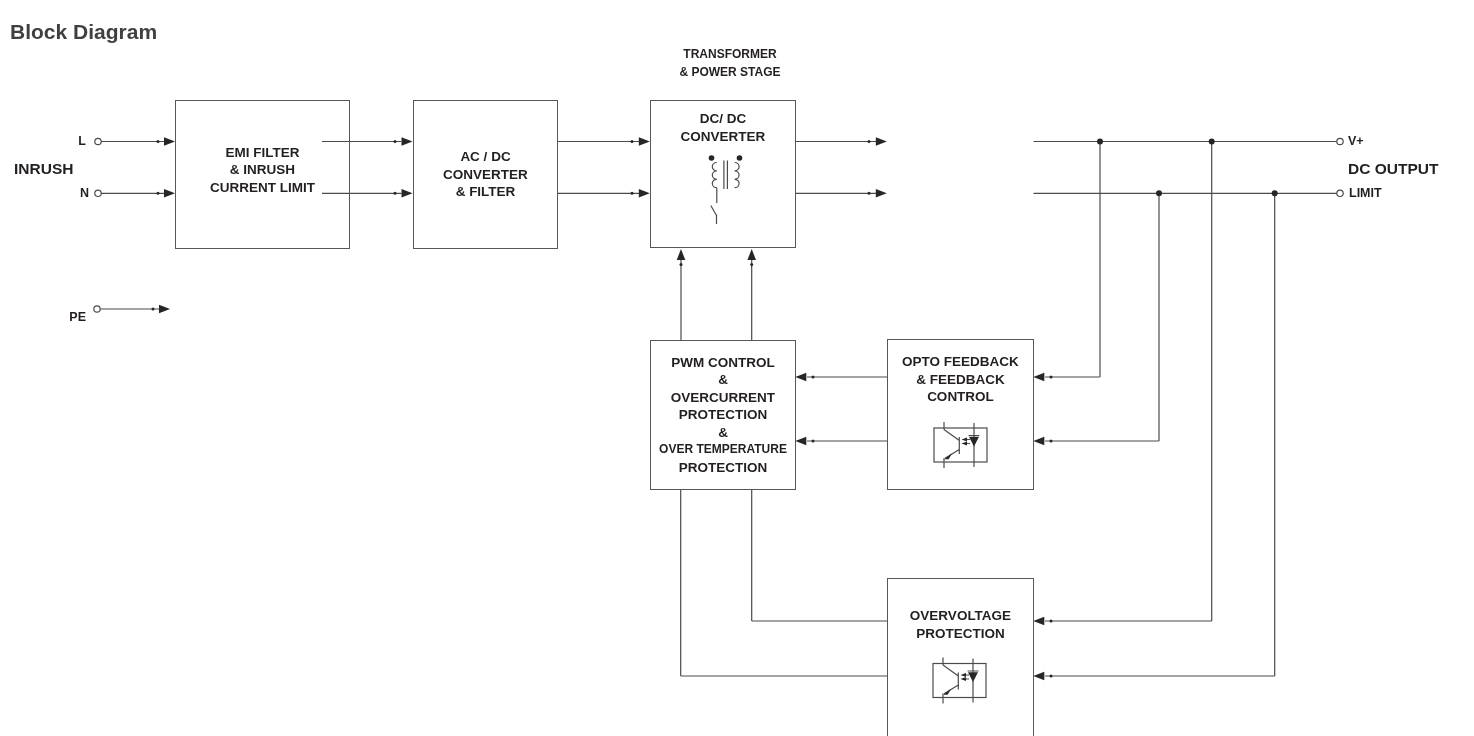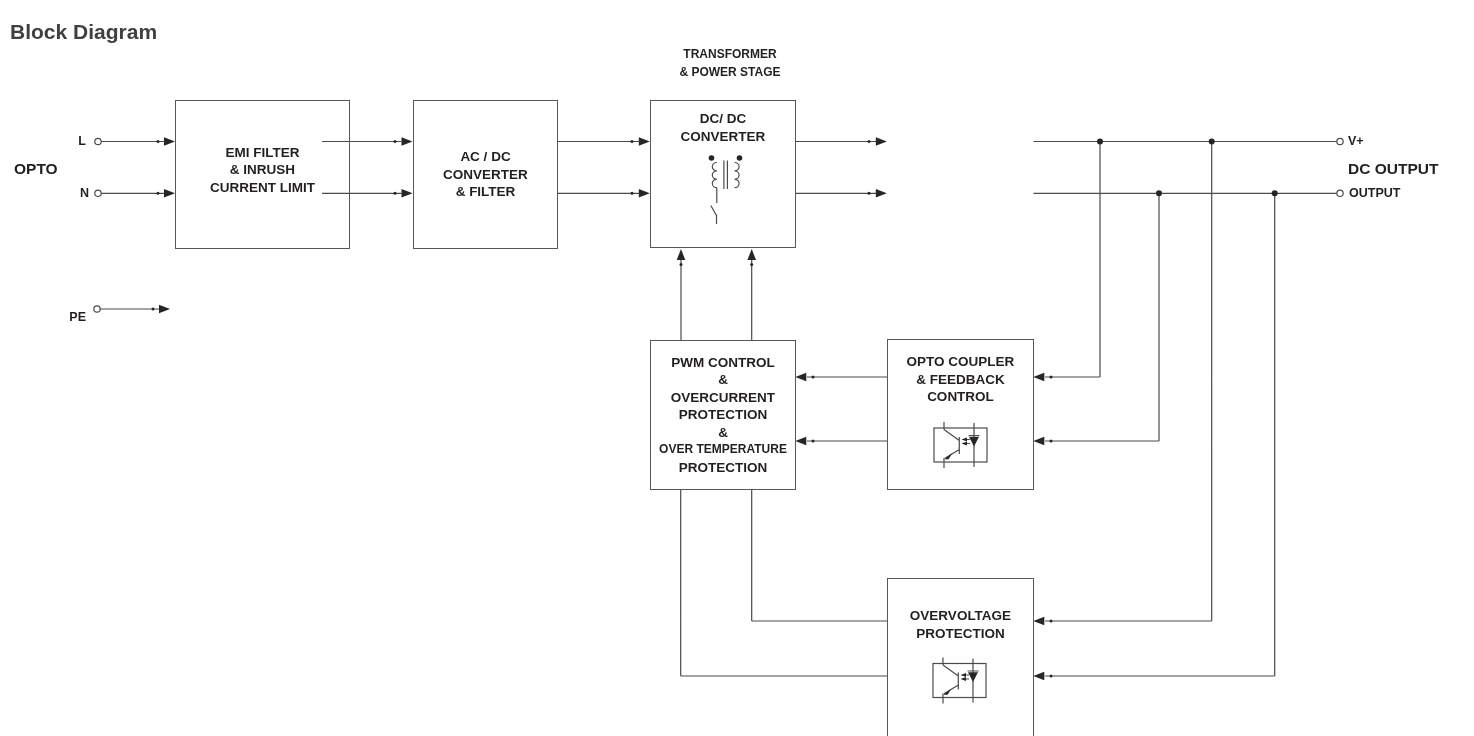--- a/index.html
+++ b/index.html
@@ -133,21 +133,21 @@
       <path class="w" d="M723.9,160.5 V189 M727.4,160.5 V189"></path>
       <path class="w" d="M716.8,162.5 a4.5,4.2 0 0 0 0,8.4 a4.5,4.2 0 0 0 0,8.4 a4.5,4.2 0 0 0 0,8.4"></path>
       <path class="w" d="M734.6,162.5 a4.5,4.2 0 0 1 0,8.4 a4.5,4.2 0 0 1 0,8.4 a4.5,4.2 0 0 1 0,8.4"></path>
       <path class="w" d="M716.8,187.7 V203 M710.8,205.5 L716.5,215.5 M716.5,214.5 V224"></path>
     </g>
 
     <use href="#opto-sym" x="934" y="428"></use>
     <use href="#opto-sym" x="933" y="663.5"></use>
   </svg>
 
-  <div class="lbl big lbl-input">OPTO</div>
+  <div class="lbl big lbl-input">INRUSH</div>
   <div class="lbl lbl-l">L</div>
   <div class="lbl lbl-n">N</div>
   <div class="lbl lbl-pe">PE</div>
 
   <div class="caption">
     <div>TRANSFORMER</div>
     <div>&amp; POWER STAGE</div>
   </div>
 
   <div class="blk blk-emi">
@@ -172,27 +172,27 @@
     <span>PWM CONTROL</span>
     <span>&amp;</span>
     <span>OVERCURRENT</span>
     <span>PROTECTION</span>
     <span>&amp;</span>
     <span class="small">OVER TEMPERATURE</span>
     <span>PROTECTION</span>
   </div>
 
   <div class="blk blk-opto topalign">
-    <span>OPTO COUPLER</span>
+    <span>OPTO FEEDBACK</span>
     <span>&amp; FEEDBACK</span>
     <span>CONTROL</span>
   </div>
 
   <div class="blk blk-ovp topalign">
     <span>OVERVOLTAGE</span>
     <span>PROTECTION</span>
   </div>
 
   <div class="lbl lbl-vplus">V+</div>
   <div class="lbl big lbl-dcout">DC OUTPUT</div>
-  <div class="lbl lbl-return">OUTPUT</div>
+  <div class="lbl lbl-return">LIMIT</div>
 
 </div>
 
 </body></html>

